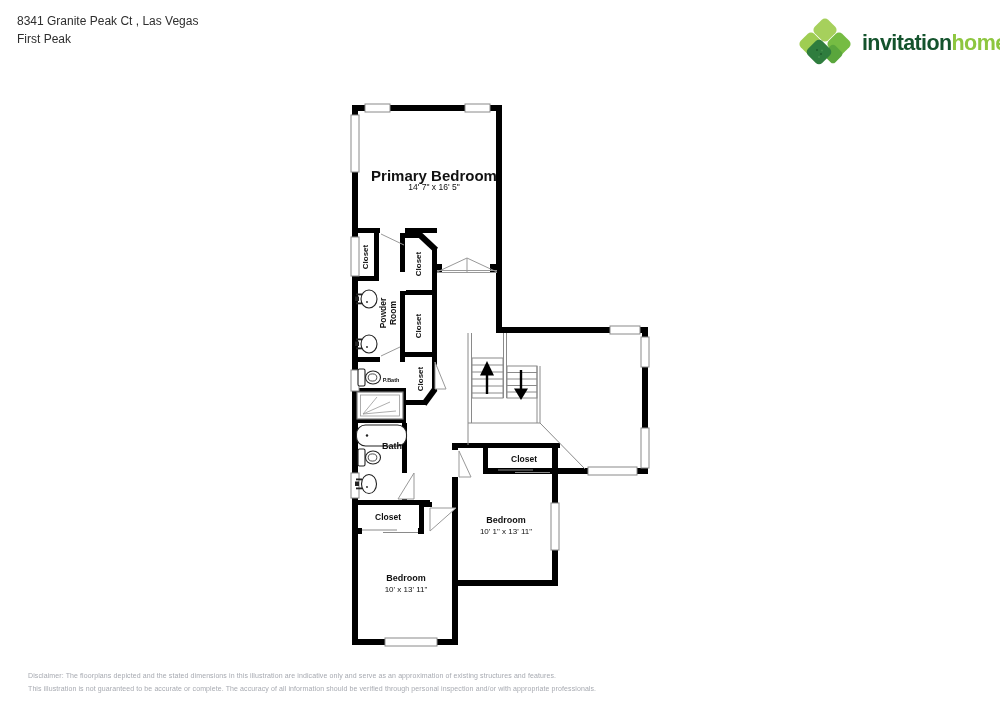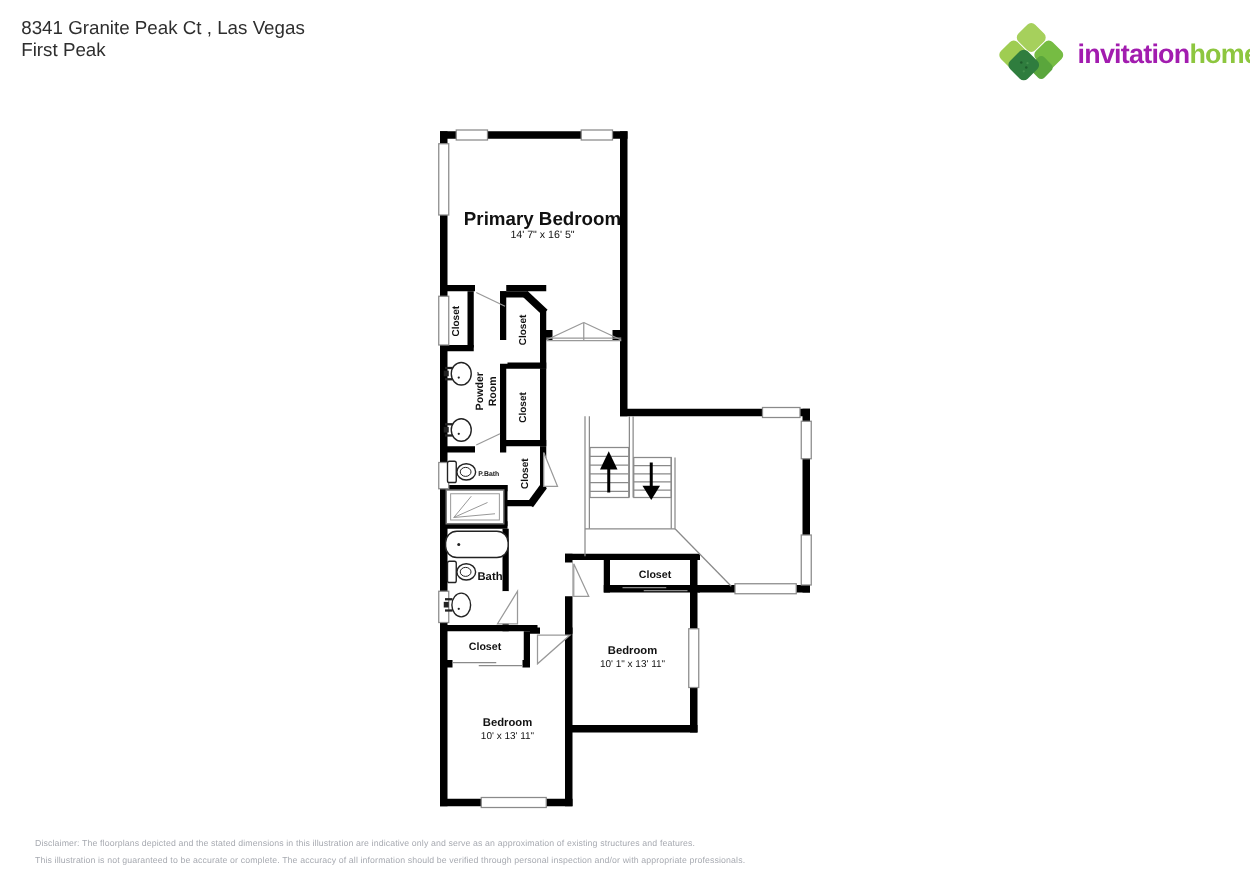--- a/index.html
+++ b/index.html
@@ -1,28 +1,28 @@
 <!DOCTYPE html>
 <html><head>
 <meta charset="utf-8">
 <style>
   html,body{margin:0;padding:0;background:#ffffff;}
   body{width:1000px;height:707px;position:relative;font-family:"Liberation Sans",sans-serif;overflow:hidden;}
   .abs{position:absolute;}
-  .hdr{color:#2e2e2e;font-size:15px;white-space:nowrap;}
+  .hdr{color:#2e2e2e;font-size:12px;white-space:nowrap;}
   .lbl{position:absolute;color:#111;font-weight:bold;white-space:nowrap;
        transform:translate(-50%,-50%);text-align:center;line-height:1.12;}
   .lbl.dim{font-weight:normal;}
   .lbl.rot{transform:translate(-50%,-50%) rotate(-90deg);}
   .lbl.wrap{white-space:normal;width:46px;}
   .s95{font-size:15px;} .s90{font-size:9px;} .s85{font-size:8.5px;}
   .s80{font-size:8px;} .s55{font-size:5.5px;}
   .logo{position:absolute;left:797px;top:16px;display:flex;align-items:center;}
   .logo .word{font-size:21.5px;font-weight:bold;letter-spacing:-0.6px;margin-left:9px;}
-  .logo .w1{color:#a21caf;}
+  .logo .w1{color:#14532d;}
   .logo .w2{color:#8dc63f;}
   .ftr{color:#a7aab1;font-size:7px;white-space:nowrap;letter-spacing:0.1px;}
 </style>
 </head>
 <body>
 
 <div class="abs hdr" style="left:17px;top:14px;">8341 Granite Peak Ct , Las Vegas</div>
 <div class="abs hdr" style="left:17px;top:32px;">First Peak</div>
 
 <div class="logo">
@@ -223,21 +223,21 @@
 <div class="lbl dim s85" style="left:434px;top:188px;">14' 7" x 16' 5"</div>
 
 <div class="lbl rot s80" style="left:366px;top:257px;">Closet</div>
 <div class="lbl rot s80" style="left:419px;top:264px;">Closet</div>
 <div class="lbl rot s80" style="left:419px;top:326px;">Closet</div>
 <div class="lbl rot s80" style="left:421px;top:379px;">Closet</div>
 
 <div class="lbl rot wrap s85" style="left:389px;top:313px;">Powder Room</div>
 
 <div class="lbl s55" style="left:391px;top:380px;">P.Bath</div>
-<div class="lbl s90" style="left:392px;top:461px;">Bath</div>
+<div class="lbl s90" style="left:392px;top:446px;">Bath</div>
 
 <div class="lbl s85" style="left:388px;top:518px;">Closet</div>
 <div class="lbl s85" style="left:524px;top:460px;">Closet</div>
 
 <div class="lbl s90" style="left:506px;top:520px;">Bedroom</div>
 <div class="lbl dim s80" style="left:506px;top:532px;">10' 1" x 13' 11"</div>
 
 <div class="lbl s90" style="left:406px;top:578px;">Bedroom</div>
 <div class="lbl dim s80" style="left:406px;top:590px;">10' x 13' 11"</div>
 

